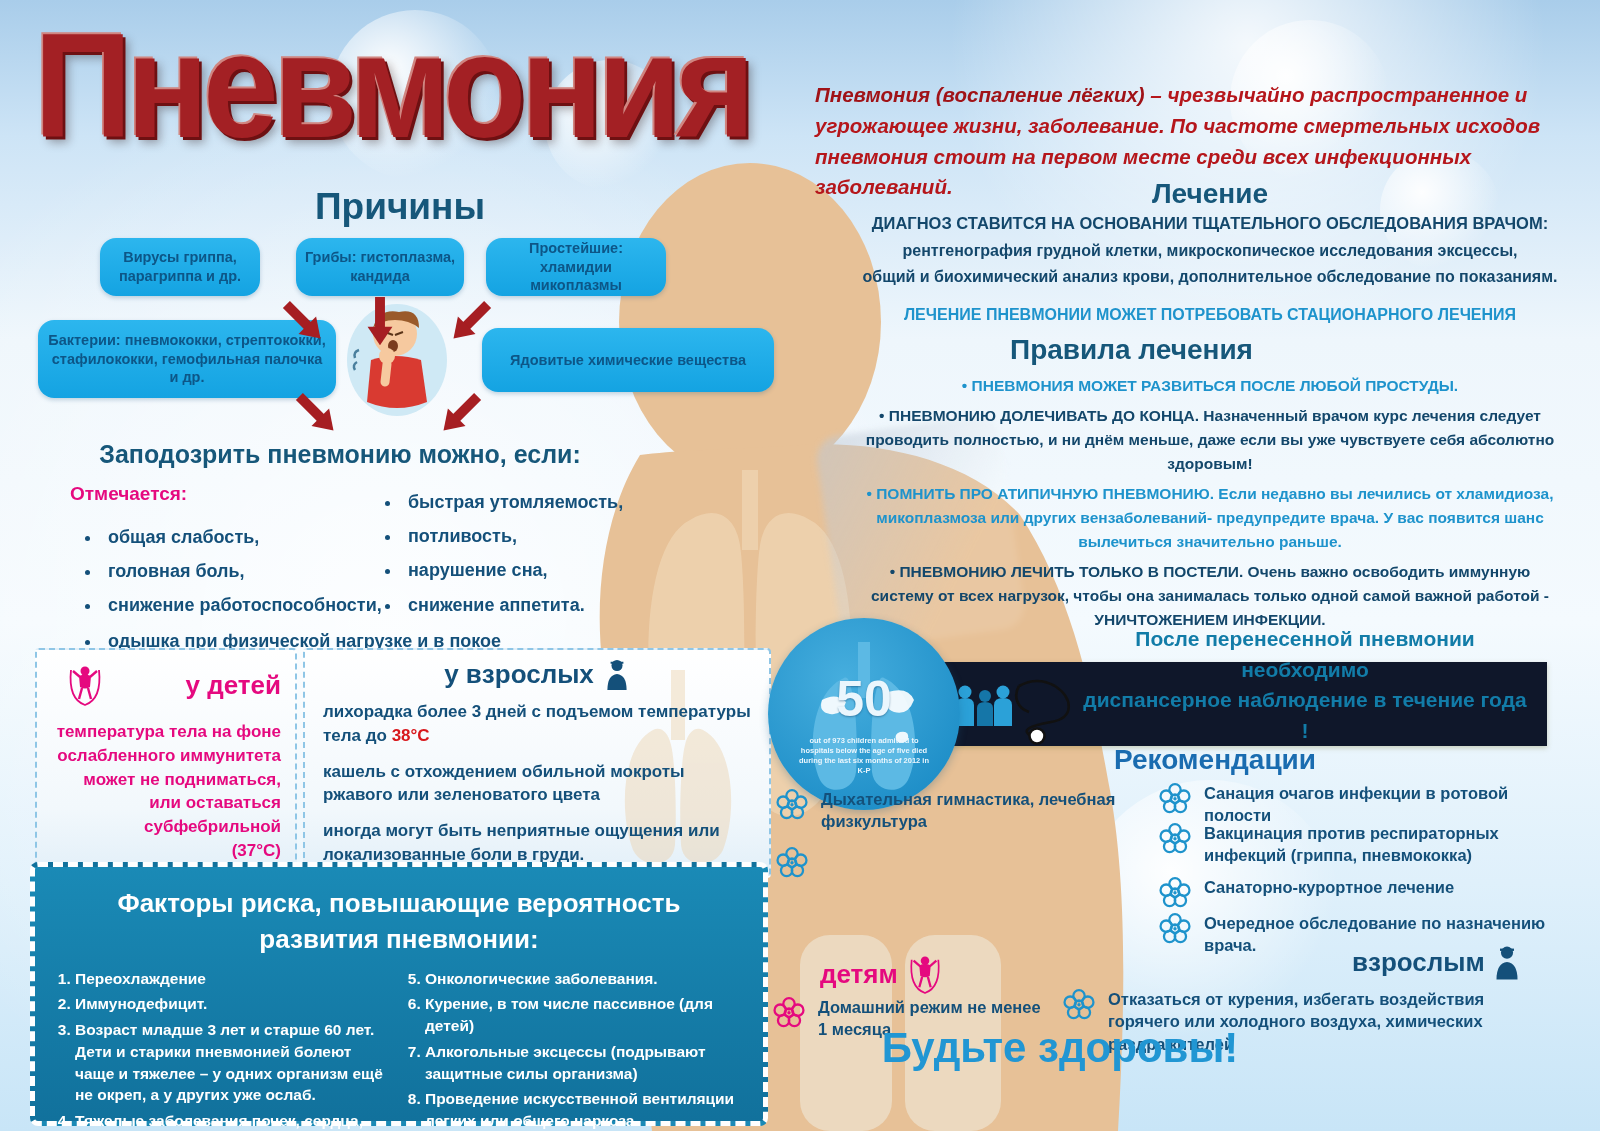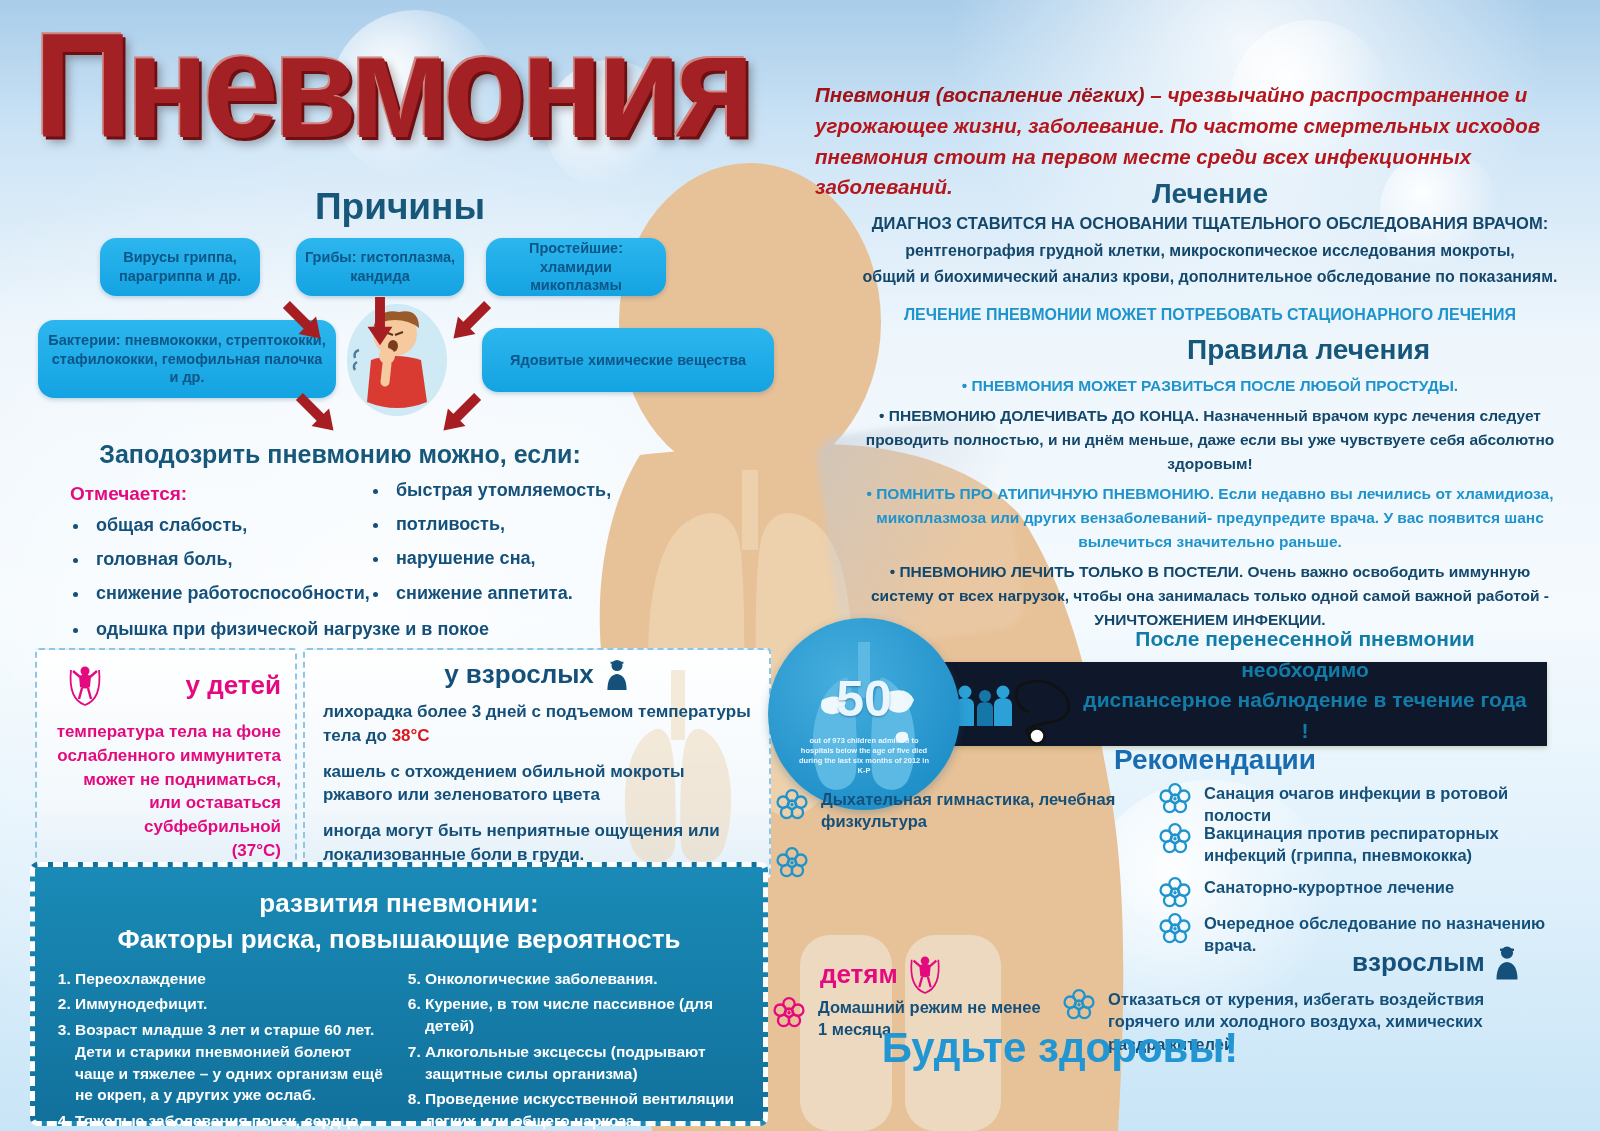--- a/index.html
+++ b/index.html
@@ -31,21 +31,21 @@
   .causes-h{left:100px;top:186px;width:600px;font-size:37px;text-align:center;}
   .cbox{background:linear-gradient(180deg,#2cb6ee,#14a3e2);border-radius:16px;color:#0d5687;
     font-size:14.5px;font-weight:700;text-align:center;display:flex;align-items:center;justify-content:center;
     line-height:1.3;padding:4px 8px;box-sizing:border-box;box-shadow:0 2px 4px rgba(30,90,130,.25);}
   .arrow{width:44px;height:44px;}
 
   
   .suspect-h{left:60px;top:440px;width:560px;font-size:25px;text-align:center;}
   .pink{color:#e5097f;}
   .suspect-label{left:70px;top:483px;font-size:19px;font-weight:700;}
-  .blist{margin:0;padding:0 0 0 28px;color:#14507a;font-size:18px;font-weight:700;line-height:1.9;}
+  .blist{margin:12px;padding:0 0 0 28px;color:#14507a;font-size:18px;font-weight:700;line-height:1.9;}
   .blist li{padding-left:6px;}
   .blist li::marker{color:#14507a;}
 
   
   .dashed-box{background:linear-gradient(180deg,#ffffff 0%,#f2f8fc 70%,#e2eff8 100%);
     border:2px dashed #8fc6e6;border-radius:4px;box-sizing:border-box;}
   .kid-head{display:flex;align-items:center;justify-content:center;gap:10px;font-size:26px;font-weight:700;}
   .children-text{font-size:17px;font-weight:700;color:#e5097f;text-align:right;line-height:1.4;}
   .adults-text{font-size:17px;font-weight:700;color:#14507a;line-height:1.4;}
   .red{color:#d8181c;}
@@ -54,21 +54,21 @@
   .factors{background:linear-gradient(180deg,#1a8ab6,#11719c);border:5px dashed #ffffff;border-radius:8px;
     box-sizing:border-box;color:#fff;}
   .factors-h{font-size:26px;font-weight:700;text-align:center;line-height:1.4;margin-top:18px;}
   .flist{margin:10px 0 0 0;padding-left:40px;font-size:15.5px;font-weight:700;line-height:1.4;}
   .flist li{margin-bottom:4px;}
 
   
   .treat-h{left:1010px;top:178px;width:400px;font-size:28px;text-align:center;}
   .diag{color:#13476b;font-weight:700;text-align:center;}
   .note-light{color:#1e93cc;font-weight:700;text-align:center;}
-  .rules-h{left:1010px;top:334px;width:420px;font-size:28px;text-align:right;}
+  .rules-h{left:1010px;top:334px;width:420px;font-size:28px;text-align:left;}
   .rules{margin:0;padding:0;list-style:none;font-size:15.5px;font-weight:700;line-height:1.55;text-align:center;}
   .rules li{margin-bottom:6px;}
   .rules li::before{content:"•  ";}
   .rules .navy{color:#13476b;}
   .rules .light{color:#1e93cc;}
   .rules .lead{text-transform:uppercase;}
 
   
   .stat-circle{left:768px;top:618px;width:192px;height:192px;border-radius:50%;
     background:radial-gradient(circle at 40% 32%,#46aede,#2090c9 75%,#1b85bd);overflow:hidden;
@@ -218,42 +218,42 @@
   <p class="adults-text" style="margin:10px 0 0 0;position:relative;">
     <span>лихорадка более 3 дней с подъемом температуры тела до </span><span class="red">38°C</span>
   </p>
   <p class="adults-text" style="margin:12px 0 0 0;position:relative;">кашель с отхождением обильной мокроты ржавого или зеленоватого цвета</p>
   <p class="adults-text" style="margin:12px 0 0 0;position:relative;">иногда могут быть неприятные ощущения или локализованные боли в груди.</p>
 
 </div>
 
 <div class="abs factors" style="left:30px;top:862px;width:738px;height:264px;">
   <div class="factors-h">
+    <div>Факторы риска, повышающие вероятность</div>
     <div>развития пневмонии:</div>
-    <div>Факторы риска, повышающие вероятность</div>
   </div>
   <div style="display:flex;">
     <ol class="flist" style="width:310px;">
       <li>Переохлаждение</li>
       <li>Иммунодефицит.</li>
       <li>Возраст младше 3 лет и  старше 60 лет. Дети и старики пневмонией болеют чаще и тяжелее – у одних организм ещё не окреп, а у других уже ослаб.</li>
       <li>Тяжелые заболевания  почек, сердца, легких, центральной нервной системы</li>
     </ol>
     <ol class="flist" start="5" style="width:310px;">
       <li>Онкологические заболевания.</li>
       <li>Курение, в том числе пассивное (для детей)</li>
       <li>Алкогольные эксцессы (подрывают защитные силы организма)</li>
       <li>Проведение искусственной вентиляции легких или  общего наркоза.</li>
     </ol>
   </div>
 </div>
 
 <div class="abs h-teal treat-h">Лечение</div>
 <div class="abs diag" style="left:850px;top:214px;width:720px;font-size:16.5px;">ДИАГНОЗ СТАВИТСЯ НА ОСНОВАНИИ ТЩАТЕЛЬНОГО ОБСЛЕДОВАНИЯ ВРАЧОМ:</div>
-<div class="abs diag" style="left:850px;top:242px;width:720px;font-size:16px;">рентгенография грудной клетки, микроскопическое исследования мокроты,</div>
+<div class="abs diag" style="left:850px;top:242px;width:720px;font-size:16px;">рентгенография грудной клетки, микроскопическое исследования эксцессы,</div>
 <div class="abs diag" style="left:850px;top:268px;width:720px;font-size:16px;">общий и биохимический анализ крови, дополнительное обследование по показаниям.</div>
 <div class="abs note-light" style="left:850px;top:306px;width:720px;font-size:16px;">ЛЕЧЕНИЕ ПНЕВМОНИИ МОЖЕТ ПОТРЕБОВАТЬ СТАЦИОНАРНОГО ЛЕЧЕНИЯ</div>
 
 <div class="abs h-teal rules-h">Правила лечения</div>
 <ul class="abs rules" style="left:858px;top:374px;width:704px;">
   <li class="light"><span class="lead">ПНЕВМОНИЯ МОЖЕТ РАЗВИТЬСЯ ПОСЛЕ ЛЮБОЙ ПРОСТУДЫ.</span><span></span></li>
   <li class="navy"><span class="lead">ПНЕВМОНИЮ ДОЛЕЧИВАТЬ ДО КОНЦА.</span><span> Назначенный врачом курс лечения следует проводить полностью, и ни днём меньше, даже если вы уже чувствуете себя абсолютно здоровым!</span></li>
   <li class="light"><span class="lead">ПОМНИТЬ ПРО АТИПИЧНУЮ ПНЕВМОНИЮ.</span><span> Если недавно вы лечились от хламидиоза, микоплазмоза или других вензаболеваний- предупредите врача. У вас появится шанс вылечиться значительно раньше.</span></li>
   <li class="navy"><span class="lead">ПНЕВМОНИЮ ЛЕЧИТЬ ТОЛЬКО В ПОСТЕЛИ.</span><span> Очень важно освободить иммунную систему от всех нагрузок, чтобы она занималась только одной самой важной работой - УНИЧТОЖЕНИЕМ ИНФЕКЦИИ.</span></li>
 </ul>

